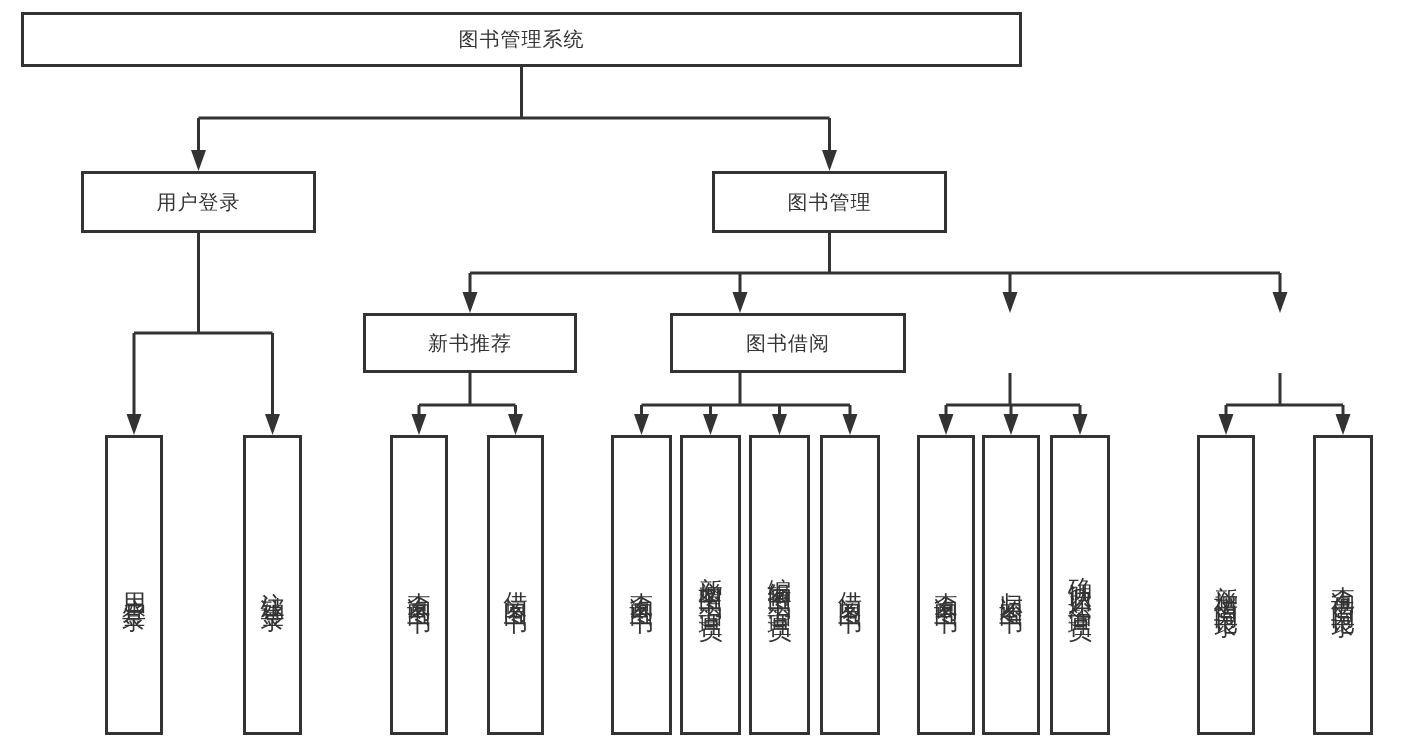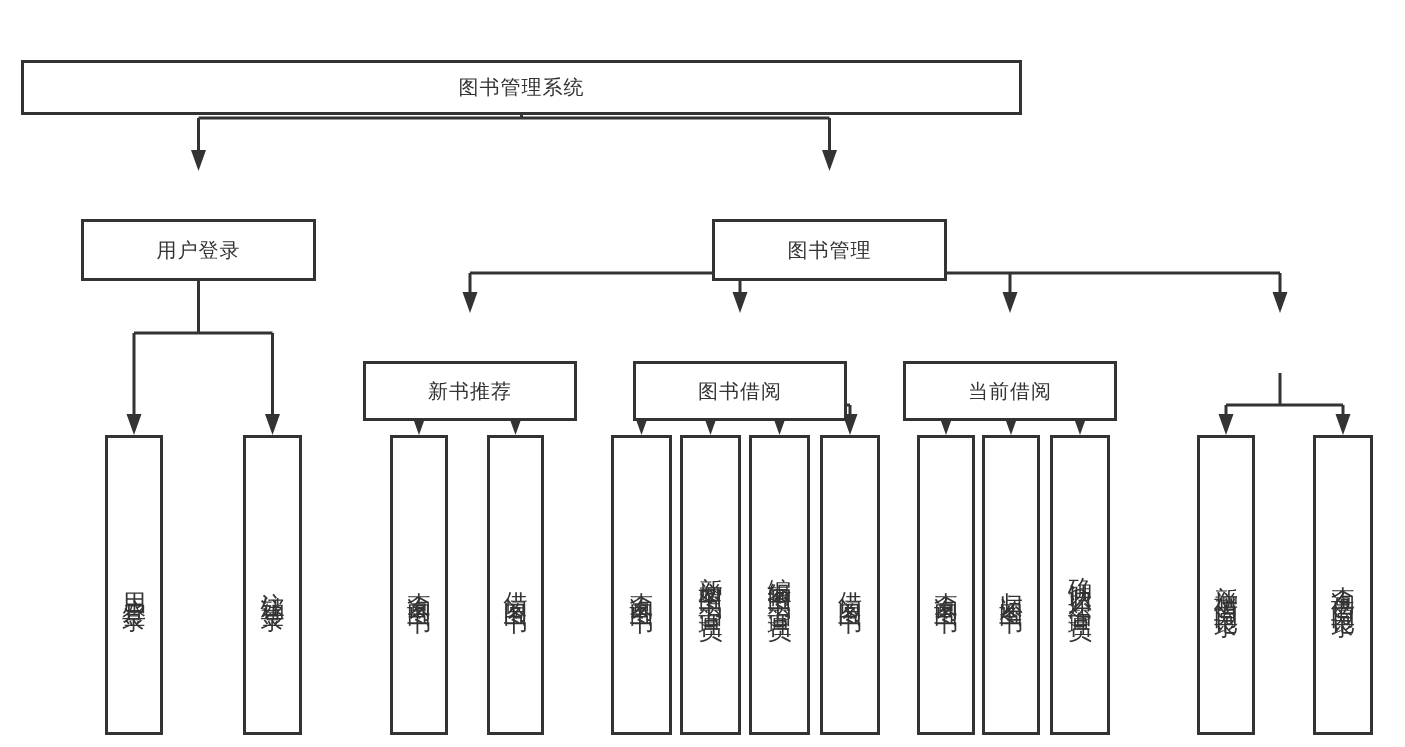--- a/index.html
+++ b/index.html
@@ -13,21 +13,20 @@
   .connectors{position:absolute;left:0;top:0;pointer-events:none;}
   .hnode{
     position:absolute;
     box-sizing:border-box;
     border:3px solid #333333;
     background:#ffffff;
     display:flex;align-items:center;justify-content:center;
     font-size:20px;color:#333333;
     letter-spacing:1px;
     z-index:2;
-    margin-top:48px;
   }
   .leaf{
     position:absolute;
     top:435px;height:300px;
     box-sizing:border-box;
     border:3px solid #333333;
     background:#ffffff;
     display:flex;align-items:center;justify-content:center;
     z-index:2;
   }
@@ -37,21 +36,21 @@
     white-space:nowrap;
     font-size:24px;color:#333333;
     letter-spacing:6px;
     line-height:1;
   }
   
   #n-root{left:21px;top:12px;width:1001px;height:55px;}
   #n-user-login{left:81px;top:171px;width:235px;height:62px;}
   #n-book-mgmt{left:712px;top:171px;width:235px;height:62px;}
   #n-new-book-rec{left:363px;top:313px;width:214px;height:60px;}
-  #n-book-borrow{left:633px;top:313px;width:214px;height:60px;}
+  #n-book-borrow{left:670px;top:313px;width:236px;height:60px;}
   #n-current-borrow{left:903px;top:313px;width:214px;height:60px;}
   #n-borrow-records{left:1173px;top:313px;width:214px;height:60px;}
 
   #l-ul-login{left:105px;width:58px;}
   #l-ul-logout{left:243px;width:59px;}
   #l-rec-query{left:390px;width:58px;}
   #l-rec-borrow{left:487px;width:57px;}
   #l-bb-query{left:611px;width:61px;}
   #l-bb-add{left:680px;width:61px;}
   #l-bb-edit{left:749px;width:61px;}
@@ -130,23 +129,20 @@
   <div class="hnode" id="n-book-mgmt">
     <span>图书管理</span>
   </div>
 
   <div class="hnode" id="n-new-book-rec">
     <span>新书推荐</span>
   </div>
   <div class="hnode" id="n-book-borrow">
     <span>图书借阅</span>
   </div>
-  <div class="hnode" id="n-current-borrow">
-    <span>当前借阅</span>
-  </div>
 
   <div class="leaf" id="l-ul-login">
     <span class="vtext">用户登录</span>
   </div>
   <div class="leaf" id="l-ul-logout">
     <span class="vtext">注销登录</span>
   </div>
   <div class="leaf" id="l-rec-query">
     <span class="vtext">查询图书</span>
   </div>

